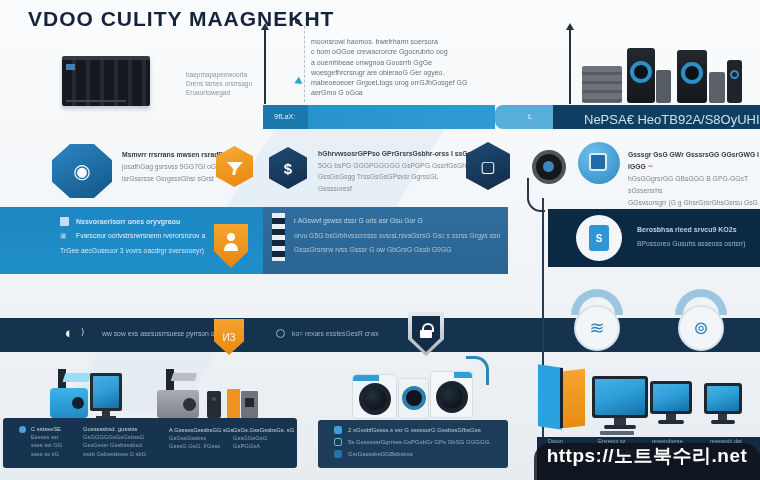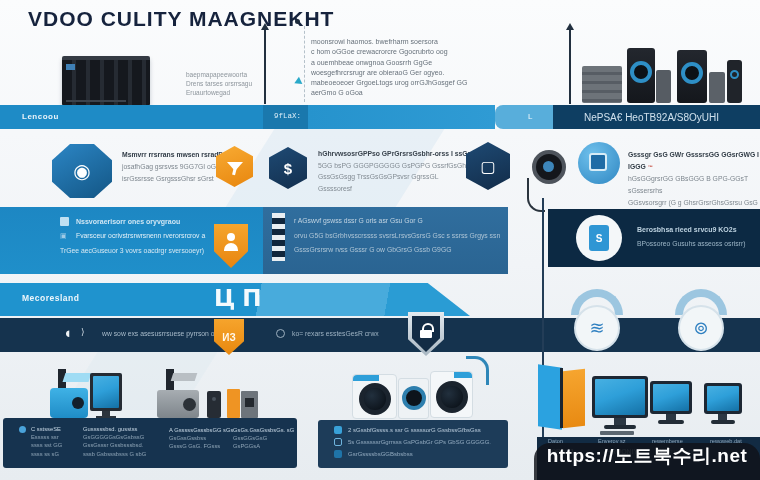--- a/index.html
+++ b/index.html
@@ -72,32 +72,29 @@
   <div class="abs" style="left:709px;top:72px;width:16px;height:31px;background:#5b6168;border-radius:2px;"></div>
   <div class="abs" style="left:727px;top:60px;width:15px;height:43px;background:#20242a;border-radius:3px;">
     <div class="circ" style="left:3px;top:10px;width:9px;height:9px;border:2px solid #2e8fc6;box-sizing:border-box;"></div>
   </div>
 
   <div class="abs" style="left:264px;top:30px;width:0;height:74px;border-left:2px solid #22303f;"></div>
   <div class="tri-up" style="left:261px;top:23px;"></div>
   <div class="abs" style="left:569px;top:30px;width:0;height:74px;border-left:2px solid #22303f;"></div>
   <div class="tri-up" style="left:566px;top:23px;"></div>
 
-  <div class="abs" style="left:0;top:105px;width:263px;height:24px;background:#1e8bc6;">
-    <div class="tx" style="left:22px;top:8px;font-size:8px;font-weight:bold;letter-spacing:.5px;color:#eaf4fa;">Lencoou</div>
-  </div>
   <div class="abs" style="left:263px;top:105px;width:45px;height:24px;background:#1a78ad;">
-    <div class="tx" style="left:11px;top:8px;font-size:7.5px;color:#dceef8;font-family:Liberation Mono, monospace;">9fLaX:</div>
+    <div class="tx" style="left:11px;top:8px;font-size:7.5px;color:#dceef8;">9fLaX:</div>
   </div>
   <div class="abs" style="left:308px;top:105px;width:187px;height:24px;background:linear-gradient(90deg,#2693cd,#2f9bd4);"></div>
   <div class="abs" style="left:495px;top:105px;width:58px;height:24px;background:#58aedb;border-radius:8px 0 0 8px;">
     <div class="tx" style="left:33px;top:8px;font-size:8px;color:#f0f7fb;">L</div>
   </div>
   <div class="abs" style="left:553px;top:105px;width:207px;height:24px;background:#0e3e62;">
-    <div class="tx" style="left:31px;top:8px;font-size:10px;color:#cfe0ec;">NePSA€ HeoTB92A/S8OyUHI</div>
+    <div class="tx" style="left:31px;top:8px;font-size:13px;color:#cfe0ec;">NePSA€ HeoTB92A/S8OyUHI</div>
   </div>
 
   <div class="oct" style="left:52px;top:144px;width:60px;height:54px;font-size:20px;">
       <span>◉</span>
     </div>
   <div class="abs" style="left:122px;top:149px;font-size:6.8px;line-height:12px;">
     <div style="font-weight:bold;color:#2f3a45;">Msmvrr rrsrrans mwsen rsradP</div>
     <div style="color:#7d868e;">josafhGag gsrsvss 9GG7GI oG0</div>
     <div style="color:#7d868e;">isrGssrsse GsrgsssGhsr sGrst</div>
   </div>
@@ -152,30 +149,26 @@
   <div class="abs" style="left:548px;top:209px;width:212px;height:58px;background:#0c2943;">
     <div class="circ" style="left:28px;top:6px;width:46px;height:46px;background:#f4f7f9;">
       <div class="abs" style="left:13px;top:10px;width:20px;height:26px;background:#2f96d4;border-radius:3px;display:flex;align-items:center;justify-content:center;color:#fff;font-size:10px;font-weight:bold;">
           <span>S</span>
         </div>
     </div>
     <div class="tx" style="left:89px;top:17px;font-size:7px;font-weight:bold;color:#bdd2e0;">Berosbhsa rieed srvcu9 KO2s</div>
     <div class="tx" style="left:89px;top:32px;font-size:6.8px;color:#9db6c7;">BPossoreo Gusuhs asseoss osrisrr)</div>
   </div>
 
-  <div class="abs" style="left:0;top:283px;width:470px;height:33px;clip-path:polygon(0 0,91% 0,100% 100%,0 100%);background:linear-gradient(100deg,#1f93ce 0 55%,#48abdc 55% 82%,#2a9cd4 82%);">
-    <div class="tx" style="left:22px;top:11px;font-size:8.5px;font-weight:bold;letter-spacing:.5px;color:#eef6fb;">Mecoresland</div>
-    <div class="tx" style="left:214px;top:4px;font-size:23px;font-weight:bold;letter-spacing:7px;color:#f4fafd;font-family:'DejaVu Sans',sans-serif;">ЦП</div>
-  </div>
 
   <div class="abs" style="left:0;top:318px;width:760px;height:34px;background:#15334e;"></div>
   <div class="tx" style="left:63px;top:325px;font-size:15px;color:#eef2f5;">◖</div>
   <div class="tx" style="left:81px;top:328px;font-size:9px;color:#cfd9e2;">⟩</div>
   <div class="tx" style="left:102px;top:331px;font-size:6.8px;color:#a8bbca;">ww sow exs asesusrrsuese pyrrson oo.</div>
-  <div class="shield" style="left:214px;top:319px;width:30px;height:36px;background:linear-gradient(180deg,#f6a42c,#e8880f);color:#fff7ea;font-size:10px;font-weight:bold;">
+  <div class="shield" style="left:214px;top:319px;width:30px;height:36px;background:linear-gradient(180deg,#f6a42c,#e8880f);color:#fff7ea;font-size:10px;font-weight:normal;">
       <span>ИЗ</span>
     </div>
   <div class="circ" style="left:276px;top:329px;width:9px;height:9px;border:1.5px solid #9db0bf;box-sizing:border-box;"></div>
   <div class="tx" style="left:292px;top:331px;font-size:6.8px;color:#9db2c2;">ko= rexars esstesGesR crwx</div>
   <div class="shield" style="left:408px;top:312px;width:36px;height:44px;background:linear-gradient(180deg,#e3eaef,#a8b6c1);">
     <div class="shield" style="left:4px;top:4px;width:28px;height:36px;background:#132c45;">
       <div class="shackle" style="left:10px;top:7px;"></div>
       <div class="lockbody" style="left:8px;top:14px;"></div>
     </div>
   </div>

